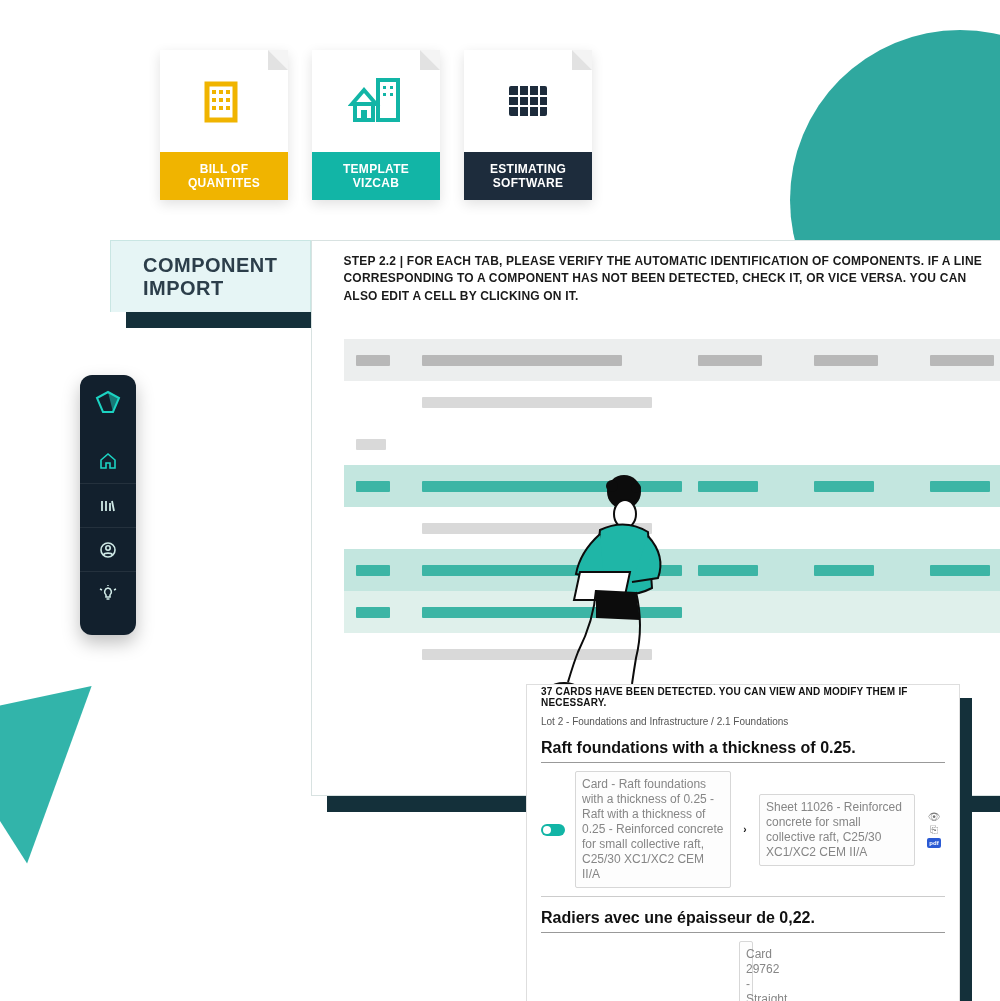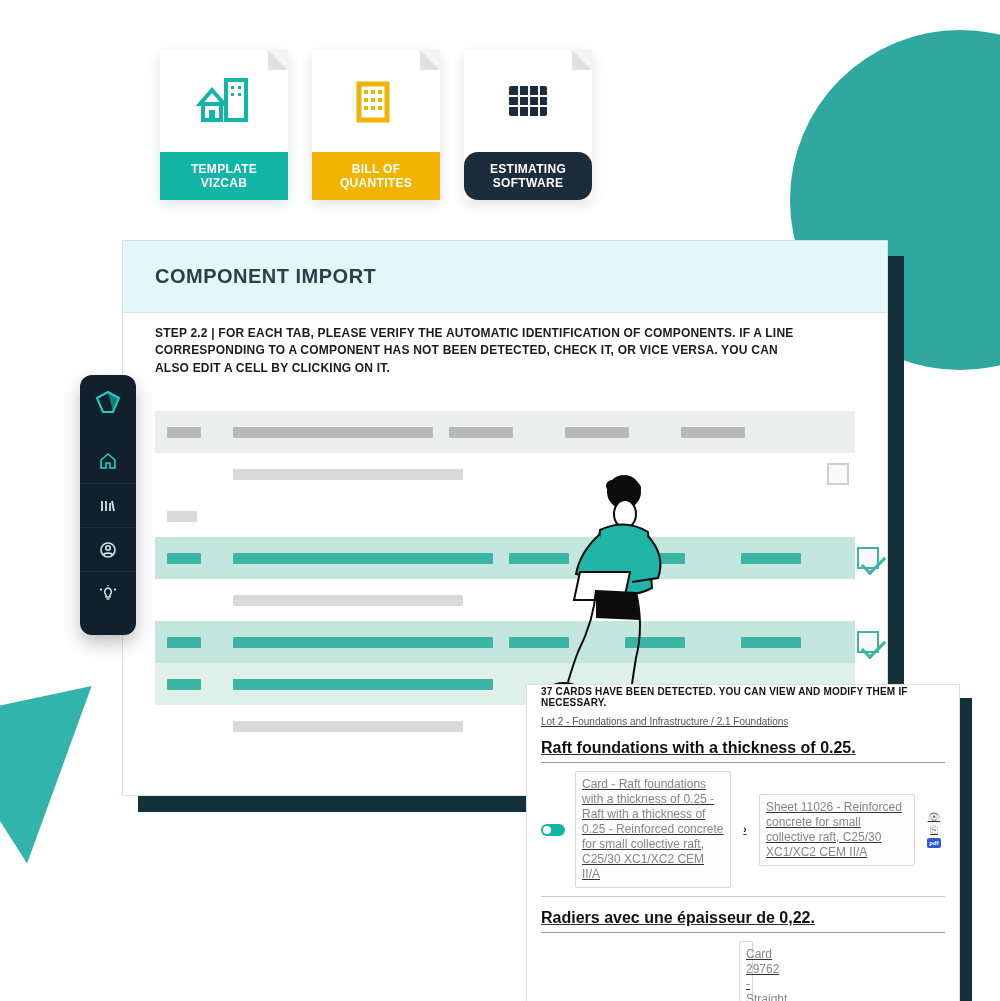--- a/index.html
+++ b/index.html
@@ -62,22 +62,22 @@
   }
   .sidebar .brand { width: 36px; height: 36px; display: flex; align-items: center; justify-content: center; margin-bottom: 18px; }
   .sidebar .nav-item {
     width: 100%; height: 44px; display: flex; align-items: center; justify-content: center;
     color: #cbe8e5; cursor: pointer;
   }
   .sidebar .nav-item + .nav-item { border-top: 1px solid rgba(255,255,255,0.08); }
 
   
   .app-window {
-    position: absolute; left: 122px; top: 240px; width: 766px; height: 556px;
-    z-index: 10; display: flex; flex-direction: column;
+    position: absolute; left: 110px; top: 240px; width: 766px; height: 556px;
+    z-index: 10; display: flex; flex-direction: row;
     filter: drop-shadow(16px 16px 0 #14303a);
   }
   .window-header {
     height: 72px; background: #e6f5f5; border: 1px solid #c9e6e3; border-bottom: none;
     display: flex; align-items: center; padding: 0 32px;
   }
   .window-header h1 {
     font-size: 20px; font-weight: 800; color: #2c3e4a; letter-spacing: 0.5px;
   }
   .window-body {
@@ -120,21 +120,21 @@
 
   
   .detail-panel {
     position: absolute; left: 526px; top: 684px; width: 434px;
     background: #fff; z-index: 70;
     filter: drop-shadow(12px 14px 0 #14303a);
     border: 1px solid #dedede; padding: 1px 14px 14px;
     font-size: 10px; color: #333;
   }
   .detail-panel .hdr { font-weight: 800; letter-spacing: 0.2px; margin-bottom: 8px; color: #111; }
-  .lot-block { margin-top: 8px; text-decoration: underline; }
+  .lot-block { margin-top: 8px; }
   .lot-title { font-size: 10px; color: #555; }
   .lot-subtitle { font-size: 16px; font-weight: 800; color: #111; margin-top: 12px; padding-bottom: 5px; border-bottom: 1px solid #999; }
   .card-row {
     display: grid; grid-template-columns: 26px 1fr 12px 1fr 22px;
     gap: 8px; align-items: center; padding: 8px 0; border-bottom: 1px solid #ccc;
   }
   .toggle {
     width: 24px; height: 12px; background: #12b5a6; border-radius: 10px; position: relative;
   }
   .toggle::after {
@@ -157,38 +157,20 @@
     font-weight: 700; display:flex; align-items:center; justify-content:center;
   }
 </style>
 </head>
 <body>
 
 <div class="bg-circle-tr"></div>
 <div class="bg-triangle"></div>
 
 <div class="doccards">
-  <div class="doccard teal">
-    <div class="fold"></div>
-    <div class="icon-area">
-      <svg width="56" height="50" viewBox="0 0 56 50">
-        <rect x="30" y="4" width="20" height="40" fill="none" stroke="#12b5a6" stroke-width="4"></rect>
-        <rect x="35" y="10" width="3" height="3" fill="#12b5a6"></rect>
-          <rect x="42" y="10" width="3" height="3" fill="#12b5a6"></rect>
-        <rect x="35" y="17" width="3" height="3" fill="#12b5a6"></rect>
-          <rect x="42" y="17" width="3" height="3" fill="#12b5a6"></rect>
-        <polygon points="4,28 16,14 28,28" fill="none" stroke="#12b5a6" stroke-width="4"></polygon>
-        <rect x="7" y="28" width="18" height="16" fill="none" stroke="#12b5a6" stroke-width="4"></rect>
-        <rect x="13" y="34" width="6" height="10" fill="#12b5a6"></rect>
-      </svg>
-    </div>
-    <div class="label-area" style="white-space:pre-line;">TEMPLATE
-VIZCAB</div>
-  </div>
-
   <div class="doccard yellow">
     <div class="fold"></div>
     <div class="icon-area">
       <svg width="50" height="50" viewBox="0 0 50 50">
         <rect x="8" y="8" width="28" height="36" fill="none" stroke="#f0b400" stroke-width="5"></rect>
         <g fill="#f0b400">
           <rect x="13" y="14" width="4" height="4"></rect>
             <rect x="20" y="14" width="4" height="4"></rect>
             <rect x="27" y="14" width="4" height="4"></rect>
           <rect x="13" y="22" width="4" height="4"></rect>
@@ -197,35 +179,53 @@
           <rect x="13" y="30" width="4" height="4"></rect>
             <rect x="20" y="30" width="4" height="4"></rect>
             <rect x="27" y="30" width="4" height="4"></rect>
         </g>
       </svg>
     </div>
     <div class="label-area" style="white-space:pre-line;">BILL OF
 QUANTITES</div>
   </div>
 
+  <div class="doccard teal">
+    <div class="fold"></div>
+    <div class="icon-area">
+      <svg width="56" height="50" viewBox="0 0 56 50">
+        <rect x="30" y="4" width="20" height="40" fill="none" stroke="#12b5a6" stroke-width="4"></rect>
+        <rect x="35" y="10" width="3" height="3" fill="#12b5a6"></rect>
+          <rect x="42" y="10" width="3" height="3" fill="#12b5a6"></rect>
+        <rect x="35" y="17" width="3" height="3" fill="#12b5a6"></rect>
+          <rect x="42" y="17" width="3" height="3" fill="#12b5a6"></rect>
+        <polygon points="4,28 16,14 28,28" fill="none" stroke="#12b5a6" stroke-width="4"></polygon>
+        <rect x="7" y="28" width="18" height="16" fill="none" stroke="#12b5a6" stroke-width="4"></rect>
+        <rect x="13" y="34" width="6" height="10" fill="#12b5a6"></rect>
+      </svg>
+    </div>
+    <div class="label-area" style="white-space:pre-line;">TEMPLATE
+VIZCAB</div>
+  </div>
+
   <div class="doccard navy">
     <div class="fold"></div>
     <div class="icon-area">
       <svg width="50" height="42" viewBox="0 0 50 42">
         <rect x="6" y="6" width="38" height="30" rx="2" fill="#1d2c3c"></rect>
         <g stroke="#fff" stroke-width="2">
           <line x1="6" y1="16" x2="44" y2="16"></line>
             <line x1="6" y1="26" x2="44" y2="26"></line>
           <line x1="16" y1="6" x2="16" y2="36"></line>
             <line x1="26" y1="6" x2="26" y2="36"></line>
             <line x1="36" y1="6" x2="36" y2="36"></line>
         </g>
       </svg>
     </div>
-    <div class="label-area" style="white-space:pre-line;border-radius:14px;">ESTIMATING
+    <div class="label-area" style="white-space:pre-line;">ESTIMATING
 SOFTWARE</div>
   </div>
 </div>
 
 <div class="sidebar">
   <div class="brand">
     <svg width="30" height="30" viewBox="0 0 30 30">
       <polygon points="4,10 15,4 26,10 20,24 10,24" fill="none" stroke="#1cd3c2" stroke-width="2"></polygon>
       <polygon points="15,4 26,10 20,24" fill="#1cd3c2" opacity="0.5"></polygon>
     </svg>

